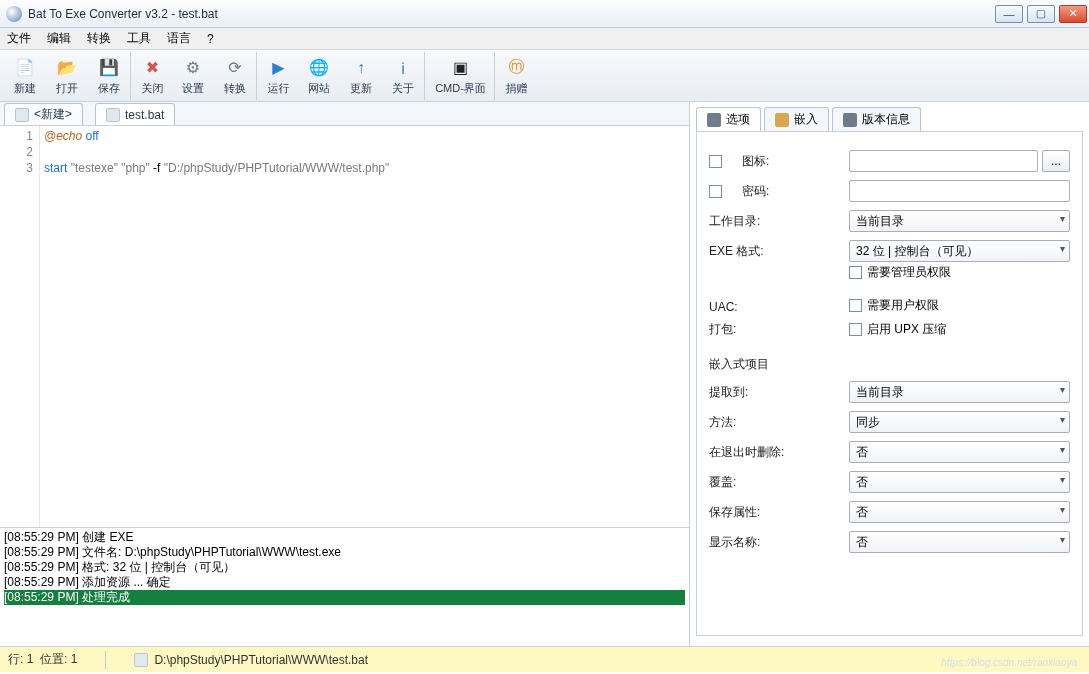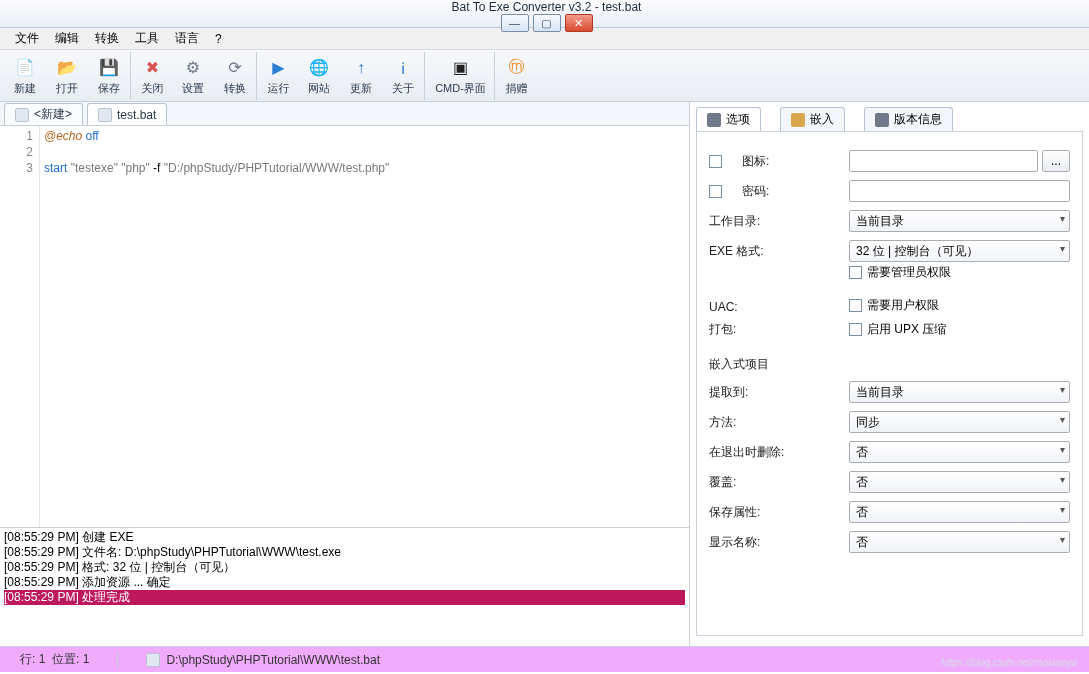--- a/index.html
+++ b/index.html
@@ -1,78 +1,78 @@
 <!DOCTYPE html>
 <html><head>
 <meta charset="utf-8">
 <style>
 * { box-sizing: border-box; margin: 0; padding: 0; font-family: "Microsoft YaHei", Tahoma, sans-serif; font-size: 12px; }
 body { background: #fff; width: 1089px; height: 674px; overflow: hidden; }
 
 
-.titlebar { height: 28px; background: linear-gradient(#fdfdfe,#e9eff7); border-bottom: 1px solid #b8c7de; display: flex; align-items: center; padding: 0 2px 0 6px; flex-direction: column; }
+.titlebar { height: 28px; background: linear-gradient(#fdfdfe,#e9eff7); border-bottom: 1px solid #b8c7de; display: flex; align-items: center; padding: 0 2px 0 6px; }
 .titlebar .app-icon { width: 16px; height: 16px; border-radius: 50%; background: radial-gradient(circle at 35% 35%, #fff, #9fb4d0 60%, #5a7399); margin-right: 6px; }
 .titlebar .title-text { flex: 1; color: #1f2b3d; }
 .winbtns { display: flex; gap: 4px; }
 .winbtn { width: 28px; height: 18px; border: 1px solid #7a8ea8; border-radius: 2px; background: linear-gradient(#f7fbff,#d7e4f3); display:flex; align-items:center; justify-content:center; font-size:11px; color:#34465e; }
 .winbtn.close { background: linear-gradient(#f49a8a,#d94b2f); border-color:#b03a24; color:#fff; }
 
 
-.menubar { height: 22px; background:#f0f0f0; border-bottom:1px solid #d9d9d9; display:flex; align-items:center; padding:0 8px; gap:2px; }
+.menubar { height: 22px; background:#f0f0f0; border-bottom:1px solid #d9d9d9; display:flex; align-items:center; padding:0 0; gap:2px; }
 .menubar span { padding: 2px 7px; cursor:default; }
 
 
 .toolbar { height: 52px; background: linear-gradient(#f7f9fc,#e8edf3); border-bottom:1px solid #c8d0da; display:flex; align-items:center; padding: 0 4px; }
 .tbtn { width: 42px; height: 48px; display:flex; flex-direction:column; align-items:center; justify-content:center; gap:1px; cursor:default; }
 .tbtn.sep { border-left:1px solid #c8d0da; margin-left:0; padding-left:2px; }
 .tbtn .ticon { width:24px; height:24px; border-radius:4px; display:flex; align-items:center; justify-content:center; font-size:16px; }
 .tbtn .tlabel { font-size:11px; color:#2b3a4f; }
 .tbtn.wide { width: 70px; }
 
 
 .mainrow { display:flex; height: 544px; }
 .leftcol { width: 690px; display:flex; flex-direction:column; border-right:1px solid #c8d0da; }
 .rightcol { flex:1; padding: 4px 6px 6px 6px; }
 
 
 .filetabs { height: 24px; border-bottom:1px solid #c8d0da; display:flex; align-items:flex-end; padding-left:4px; background:#f3f6fa; }
-.ftab { height:22px; padding:0 10px; border:1px solid #b8c4d3; border-bottom:none; background:#fafcff; border-radius:3px 3px 0 0; margin-right:4px; display:flex; align-items:center; gap:5px; color:#2b3a4f; }
+.ftab { height:22px; padding:0 10px; border:1px solid #b8c4d3; border-bottom:none; background:#fafcff; border-radius:3px 3px 0 0; margin-right:12px; display:flex; align-items:center; gap:5px; color:#2b3a4f; }
 .ftab.active { background:#fff; }
 
 
 .editor { flex:1; display:flex; background:#fff; border-bottom:1px solid #c8d0da; overflow:hidden; }
 .gutter { width:40px; background:#fff; border-right:1px solid #e6e6e6; text-align:right; padding:2px 6px 0 0; color:#888; font-family: Consolas, monospace; line-height:16px; }
 .code { flex:1; padding:2px 4px; font-family: Consolas, monospace; white-space:pre; line-height:16px; color:#000; }
 .code .kw { color:#1e6fd6; }
 .code .dir { color:#b5651d;font-style:italic; }
 .code .str { color:#7a7a7a; }
 
 
 .logpane { height: 118px; overflow:auto; font-family: Consolas, monospace; font-size:12px; line-height:15px; padding:2px 4px; background:#fff; }
-.logline.sel { background:#be185d; color:#fff; }
+.logline.sel { background:#15803d; color:#fff; }
 
 
 .rtabs { height:26px; display:flex; align-items:flex-end; border-bottom:1px solid #c8d0da; }
-.rtab { height:24px; padding:0 10px; border:1px solid #b8c4d3; border-bottom:none; border-radius:3px 3px 0 0; margin-right:19px; display:flex; align-items:center; gap:5px; background:#f3f6fa; }
+.rtab { height:24px; padding:0 10px; border:1px solid #b8c4d3; border-bottom:none; border-radius:3px 3px 0 0; margin-right:3px; display:flex; align-items:center; gap:5px; background:#f3f6fa; }
 .rtab.active { background:#fff; }
 .rtab .ticon2 { width:14px; height:14px; border-radius:2px; }
 
 .optpanel { border:1px solid #c8d0da; border-top:none; padding:14px 12px 8px 12px; height: 504px; }
 .formrow { display:flex; align-items:center; height:30px; }
 .formrow label { width: 140px; color:#222; display:flex; align-items:center; gap:20px; }
 .formrow .ctrl { flex:1; display:flex; align-items:center; gap:4px; }
 .selbox { flex:1; height:22px; border:1px solid #abadb3; border-radius:2px; background:linear-gradient(#fff,#f0f3f7); padding:0 18px 0 6px; position:relative; display:flex; align-items:center; }
 .selbox::after { content:"▾"; position:absolute; right:4px; top:2px; color:#555; font-size:10px; }
 .txtbox { flex:1; height:22px; border:1px solid #abadb3; border-radius:2px; background:#fff; padding:0 4px; }
 .browsebtn { width:28px; height:22px; border:1px solid #abadb3; border-radius:2px; background:linear-gradient(#fff,#e9edf2); display:flex; align-items:center; justify-content:center; }
 .cb { width:13px; height:13px; border:1px solid #7a8ea8; background:#fff; }
 .group-label { margin-top:12px; margin-bottom:4px; color:#222; }
 
 
-.statusbar { height:26px; border-top:1px solid #c8d0da; display:flex; align-items:center; padding:0 20px; background:#f0abfc; color:#333; gap:28px; }
+.statusbar { height:26px; border-top:1px solid #c8d0da; display:flex; align-items:center; padding:0 8px; background:#fef9c3; color:#333; gap:28px; }
 .statusbar .divider { width:1px; height:18px; background:#c8d0da; }
 .mini-icon { width:14px; height:14px; background:#e2e8f0; border:1px solid #b8c4d3; border-radius:2px; }
 
 .watermark { position:absolute; right:12px; bottom:6px; color:#d6dde6; font-size:10px; font-style:italic; pointer-events:none; }
 </style>
 </head>
 <body>
 
 <div class="titlebar">
   <div class="app-icon"></div>

